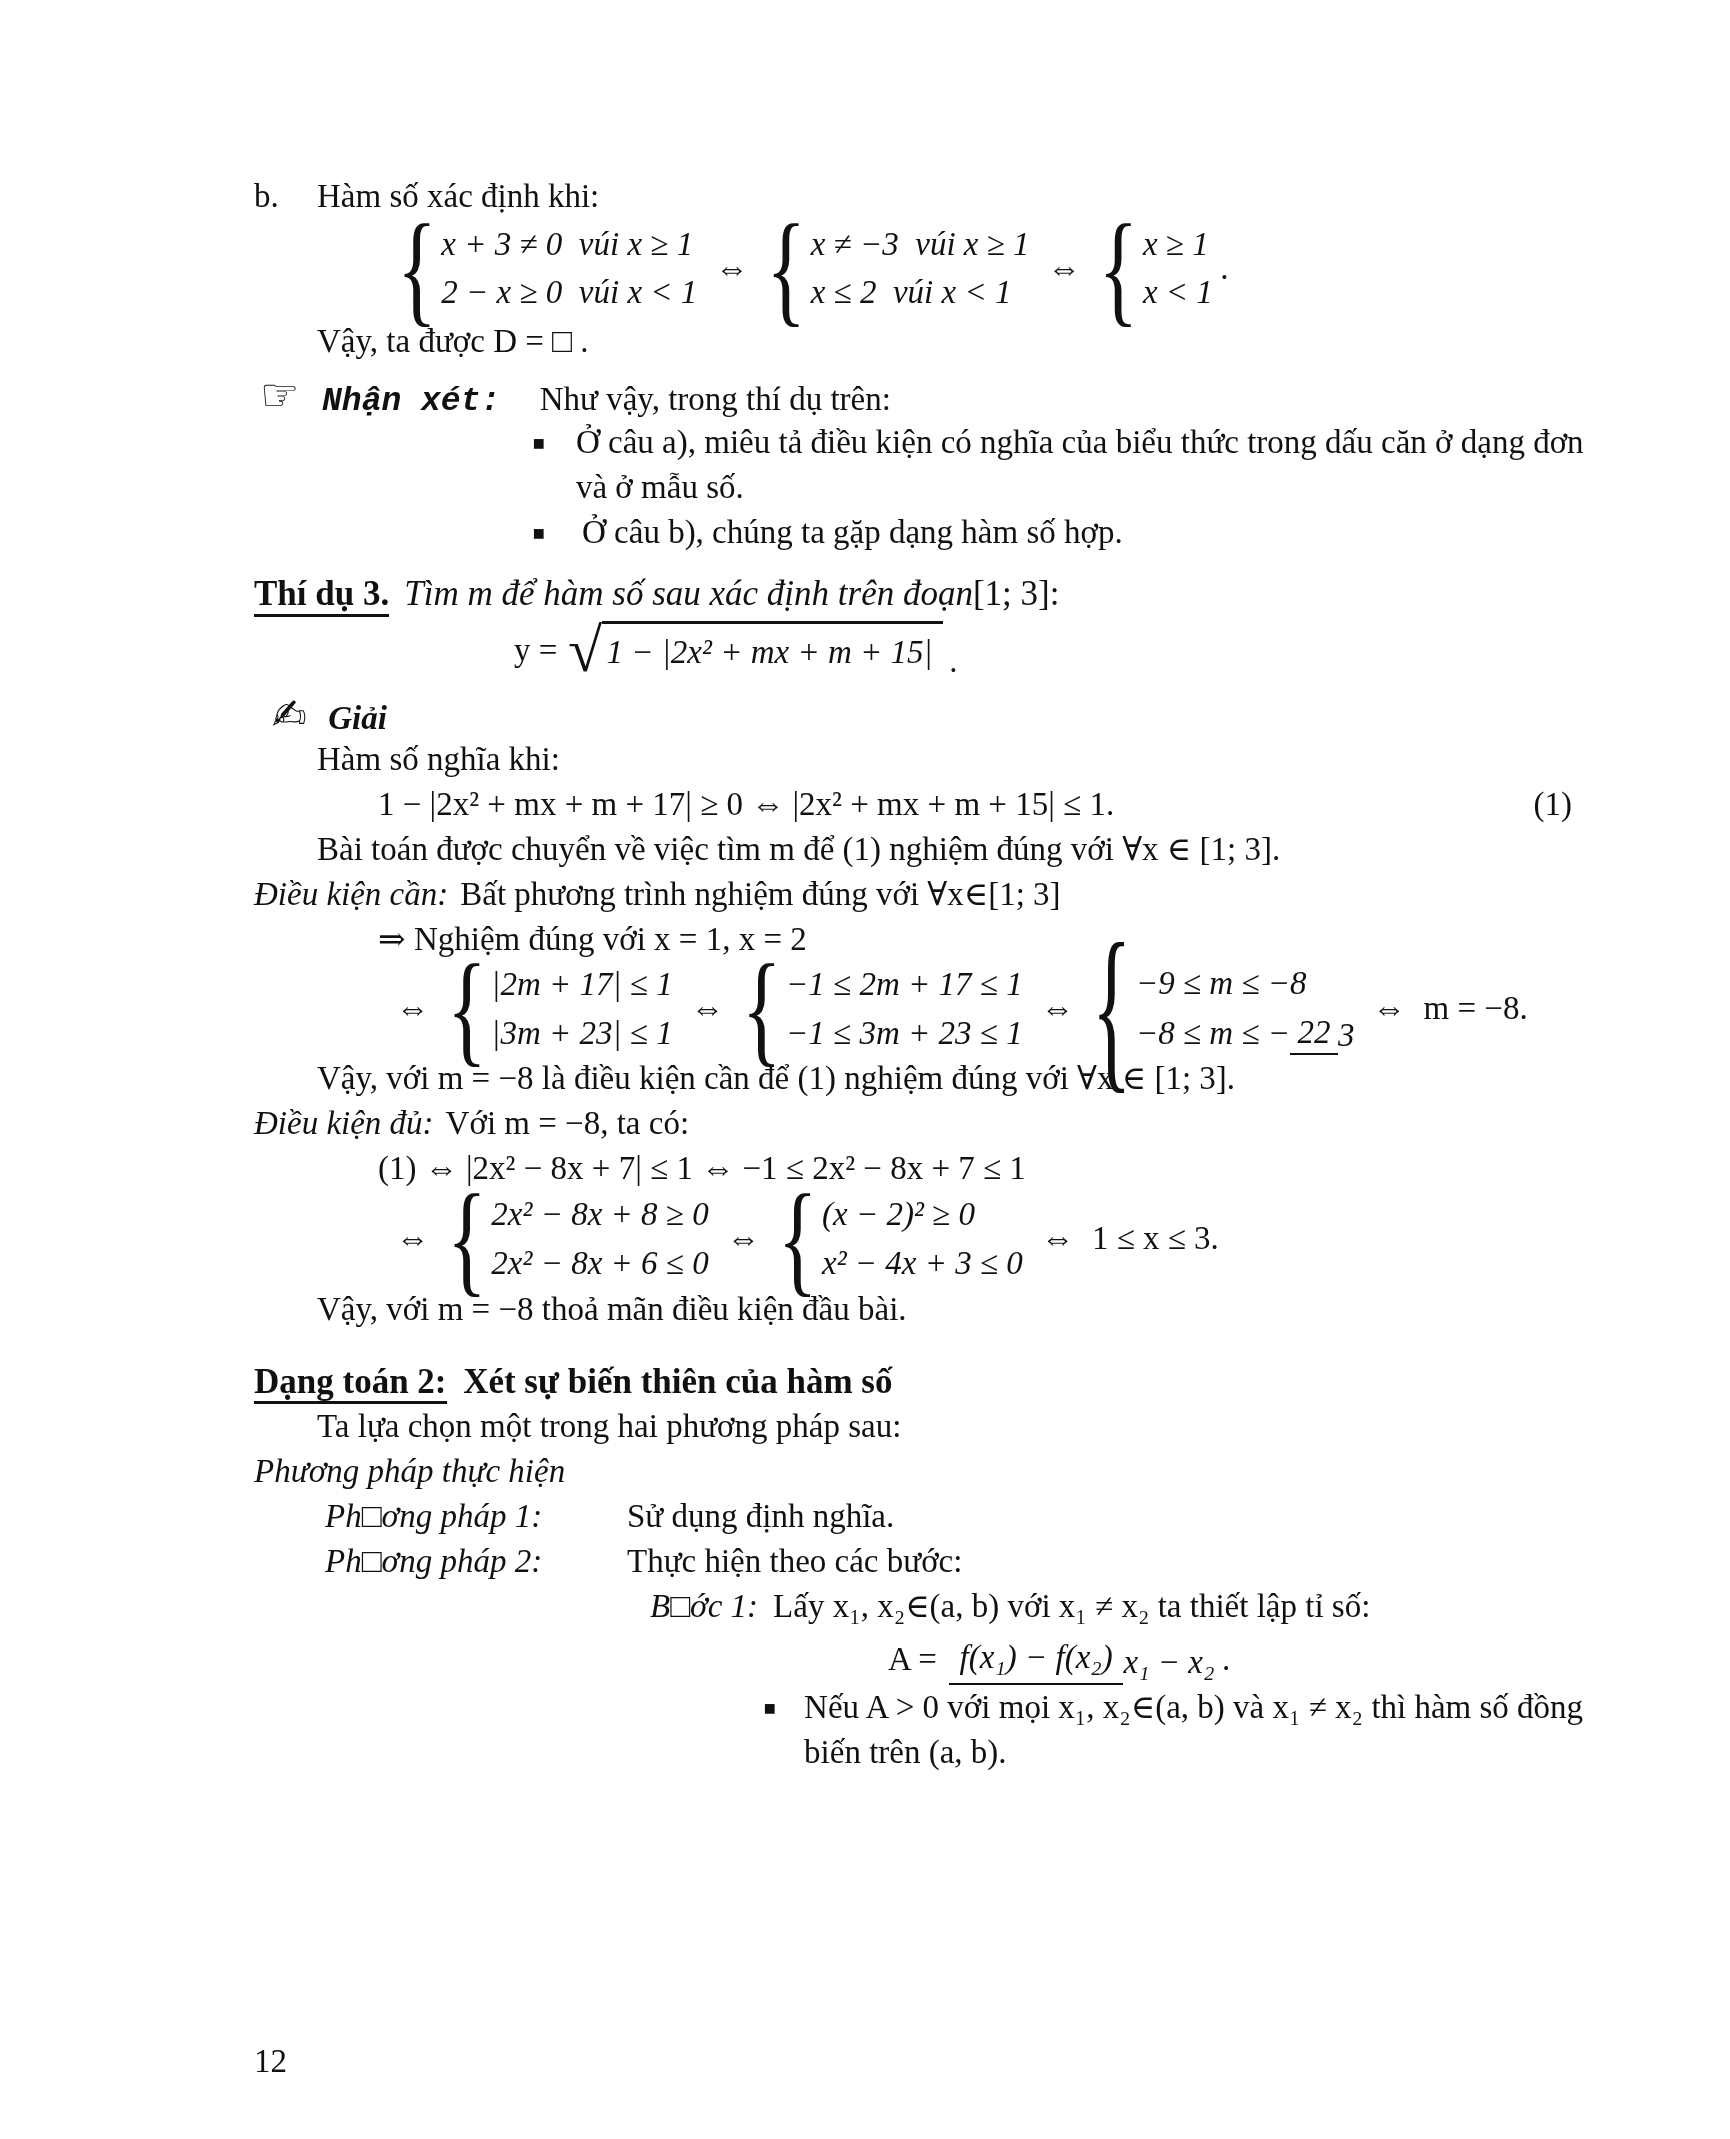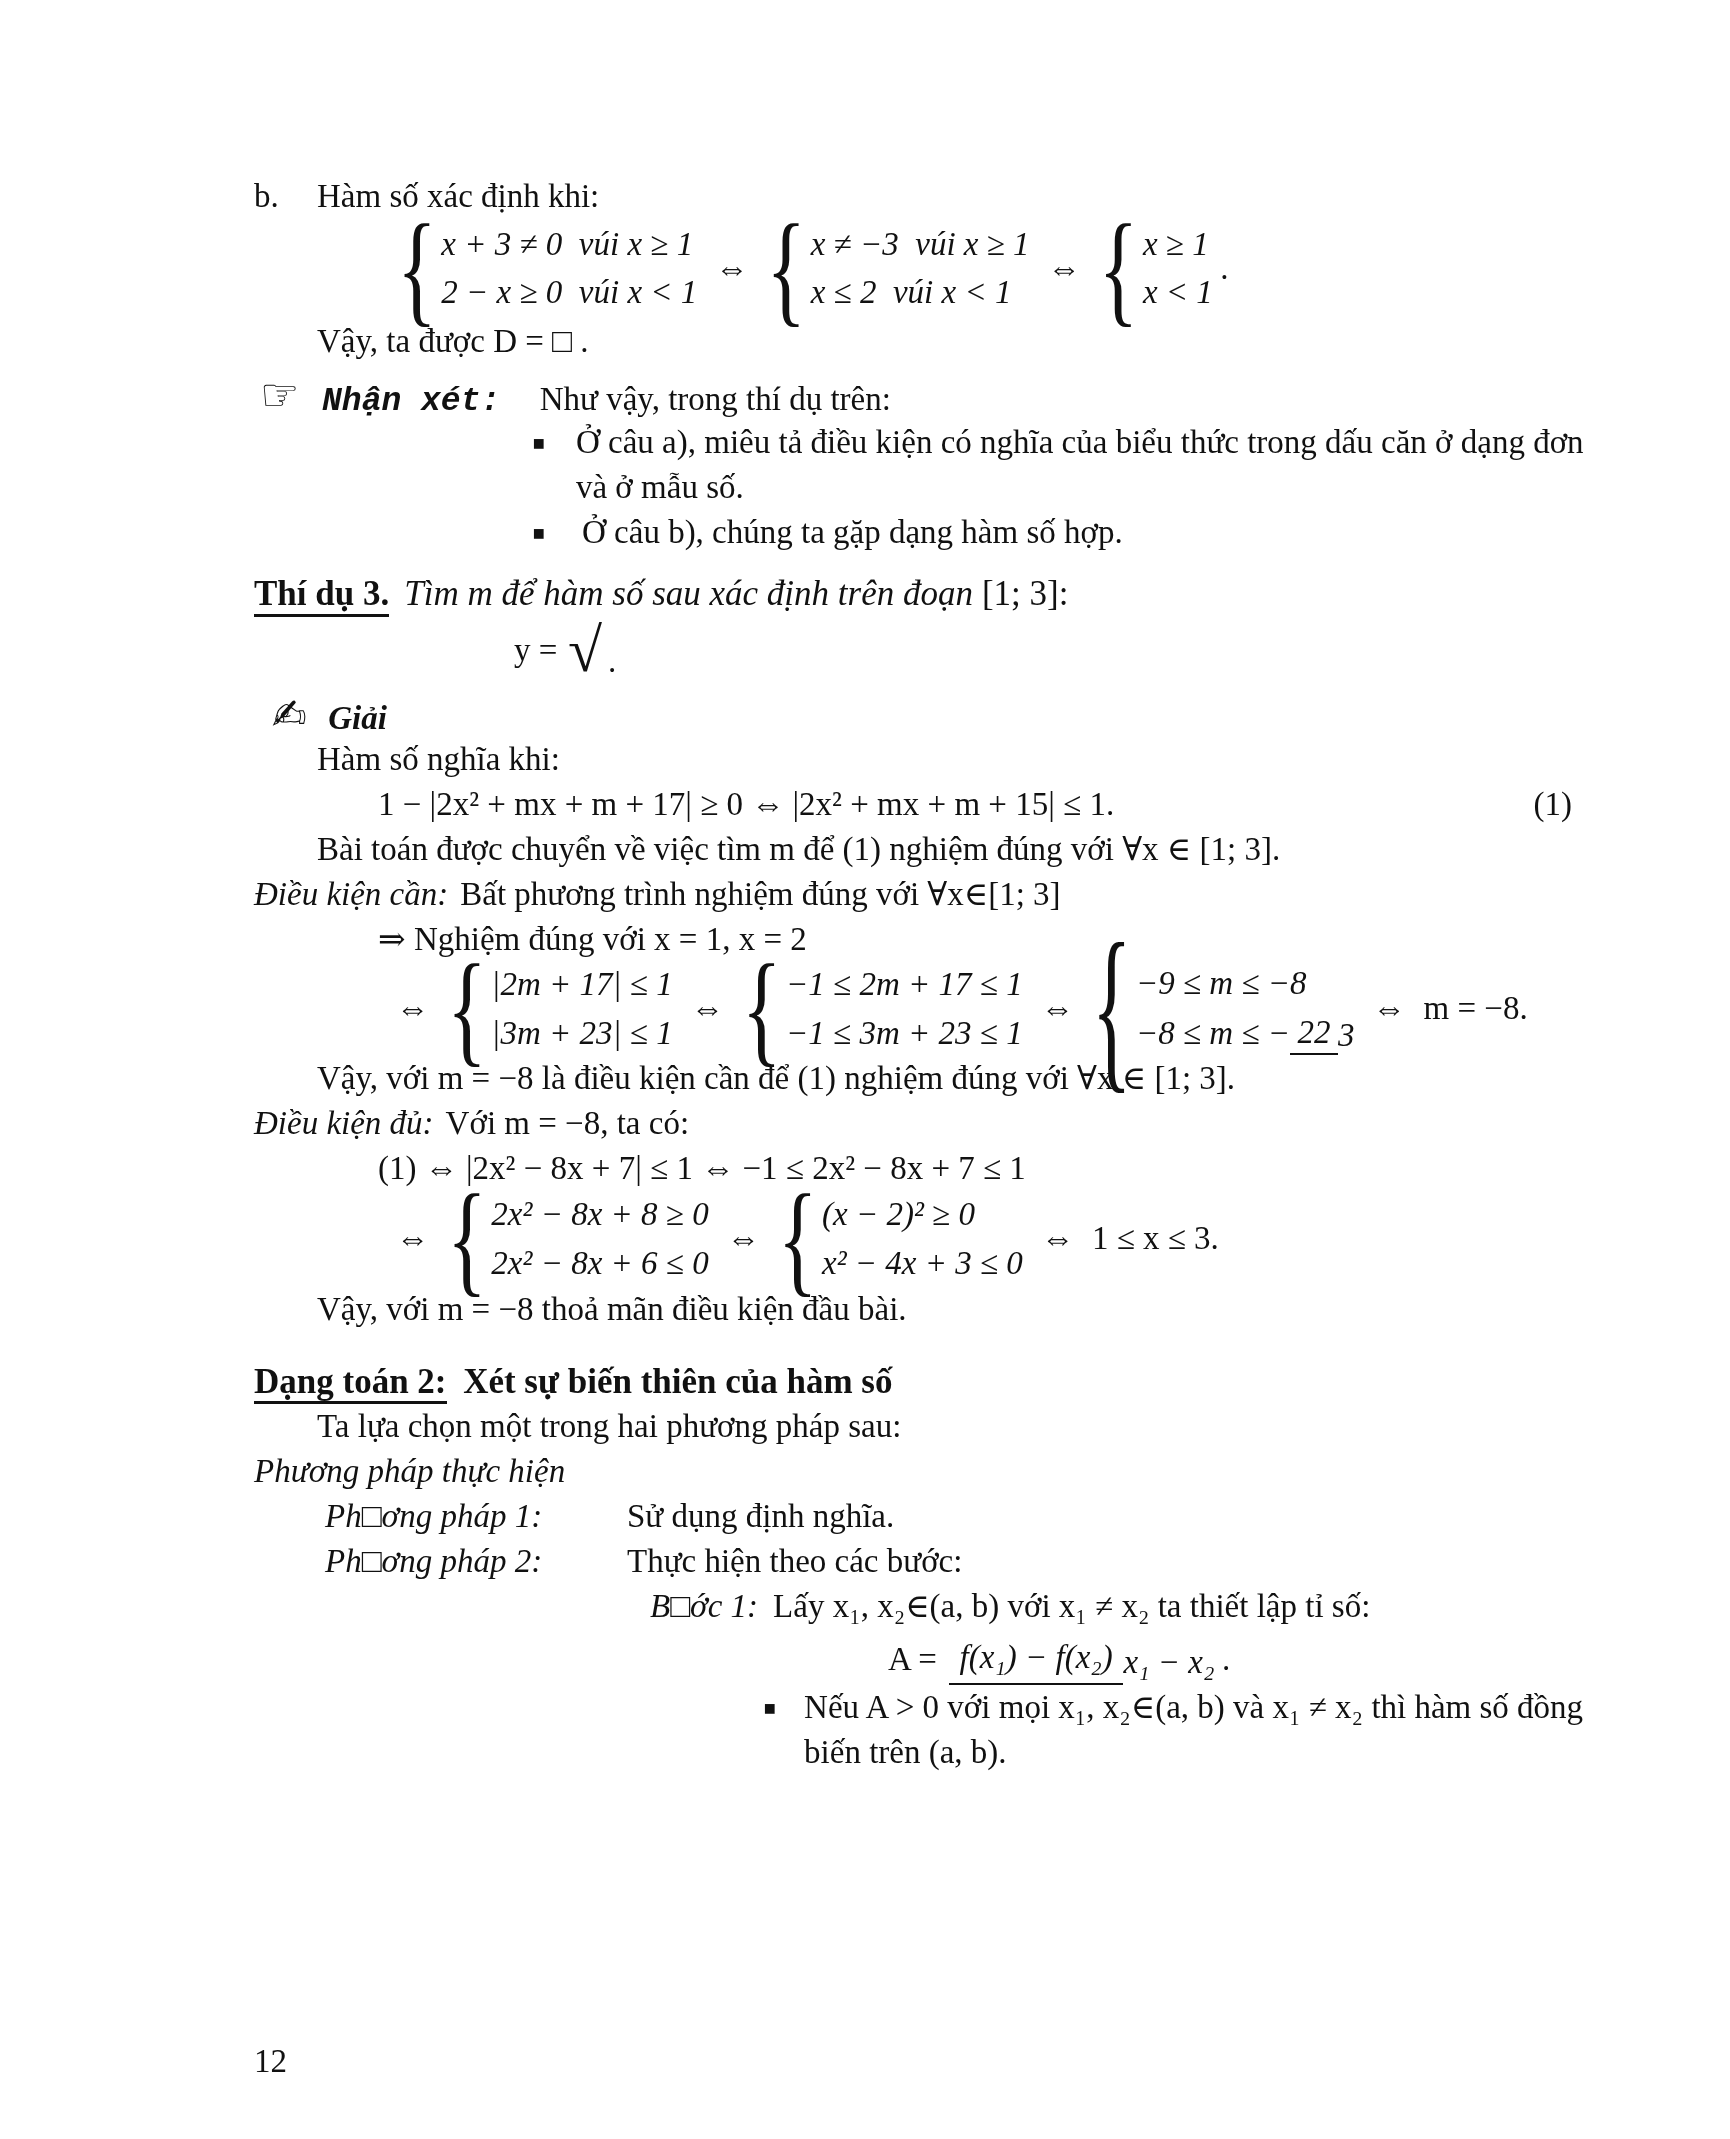--- a/index.html
+++ b/index.html
@@ -68,21 +68,21 @@
 
   
   .bullet-row { display:flex; margin-left:278px; }
   .sq-icon { width:50px; font-size:19.6px; line-height:45px; font-family:"DejaVu Sans",sans-serif; }
   .bullet-text { max-width:1049px; line-height:45px; }
   .bullet-row.b3 { margin-left:509px; }
   .bullet-text.narrow { max-width:830px; }
 
   
   .td-label { font-weight:bold; border-bottom:3px solid #111; padding-bottom:0.8px; margin-right:15px; }
-  .range { margin-left:9px; }
+  .range { }
   .heading { font-size:35px; }
   .dt-label { font-weight:bold; border-bottom:3px solid #111; padding-bottom:0; margin-right:16.6px; }
   .dt-title { font-weight:bold; }
 
   .eq-row { display:flex; }
   .eq-tag { margin-left:auto; margin-right:45px; }
 
   .label-it { font-style:italic; margin-right:12px; }
 
   .pp-row { margin-left:71px; }
@@ -149,20 +149,21 @@
   </section>
 
   <section>
     <div class="line heading mt-22">
       <span class="td-label">Thí dụ 3.</span><span class="it">Tìm m để hàm số sau xác định trên đoạn</span><span class="range">[1; 3]:</span>
     </div>
     <div class="formula-row ml-344 mt-6">
       <span>y =</span>
       <span class="sqrt">
         <span class="rad-sign">√</span>
+        <span class="radicand math-it">1 − |2x² + mx + m + 15|</span>
       </span>
       <span class="tail">.</span>
     </div>
   </section>
 
   <section>
     <div class="giai-row mt-16">
       <span class="pen-icon">✍</span>
       <span class="giai-label">Giải</span>
     </div>

